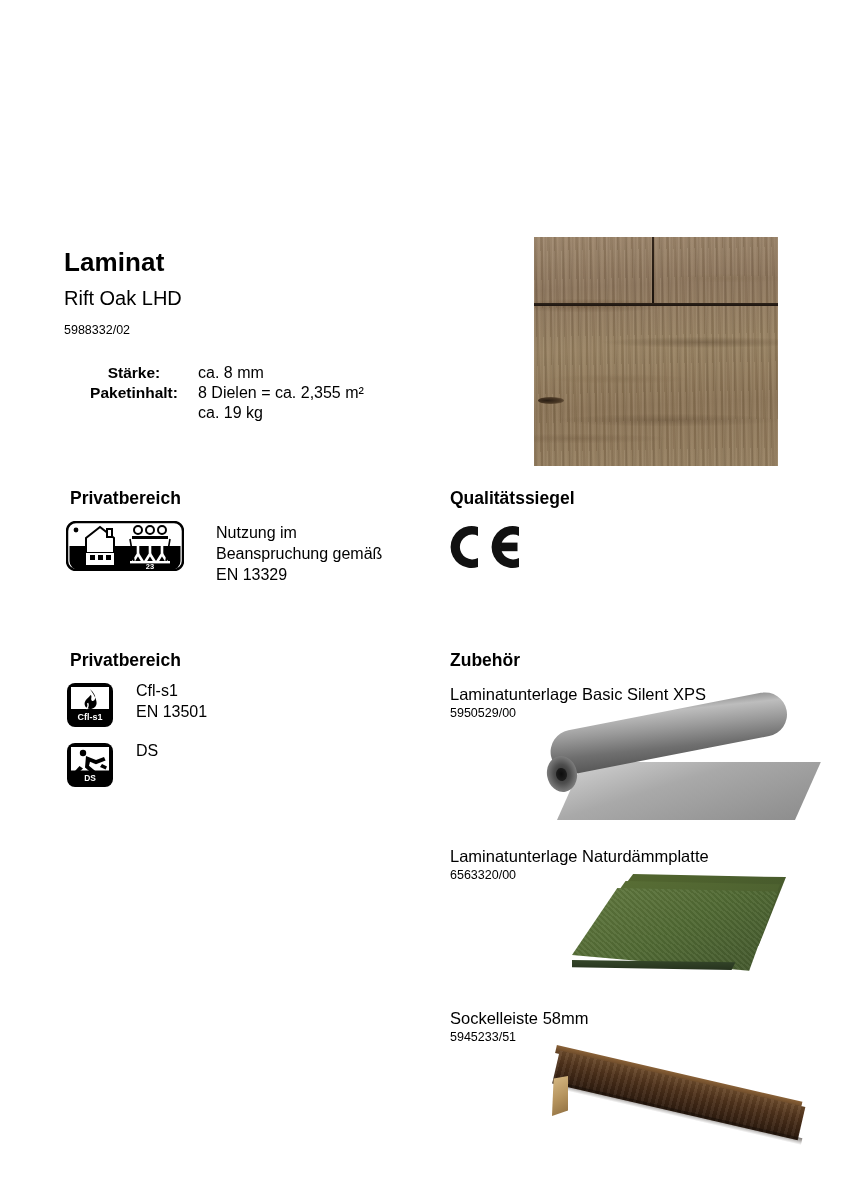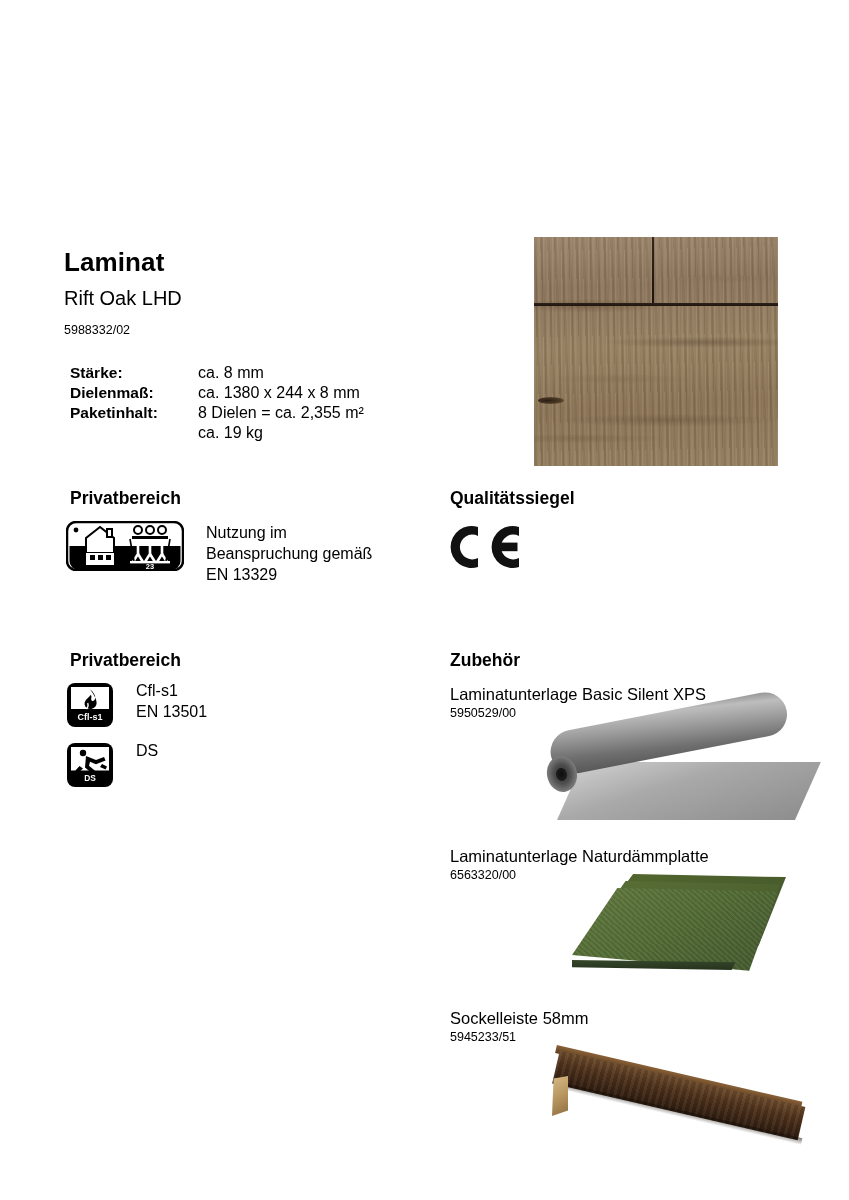--- a/index.html
+++ b/index.html
@@ -26,28 +26,28 @@
   .spec-value   { font-size: 16px; line-height: 20px; white-space: nowrap; }
   .acc-name     { font-size: 16.5px; line-height: 21px; }
   .acc-no       { font-size: 12.5px; line-height: 16px; }
 
   
   .title-block { position: absolute; left: 64px; top: 247px; }
   .title-block .h-sub { margin-top: 9px; }
   .title-block .artno { margin-top: 13px; color: #000; }
 
   
-  .specs { position: absolute; left: 70px; top: 363px; }
+  .specs { position: absolute; left: 70px; top: 363px; text-align: center; }
   .spec-row { display: flex; }
   .spec-row .spec-label { width: 128px; }
 
   
   .beanspruchung-head { position: absolute; left: 70px; top: 488px; }
   .beanspruchung-body { position: absolute; left: 66px; top: 521px; display: flex; align-items: flex-start; }
-  .beanspruchung-body .txt { margin-left: 22px; margin-top: 1px; }
+  .beanspruchung-body .txt { margin-left: 32px; margin-top: 1px; }
 
   
   .quality-head { position: absolute; left: 450px; top: 488px; }
   .quality-body { position: absolute; left: 448px; top: 521px; }
 
   
   .eigen-head { position: absolute; left: 70px; top: 650px; }
   .eigen-list { position: absolute; left: 66px; top: 682px; }
   .eigen-row { display: flex; align-items: flex-start; margin-bottom: 14px; }
   .eigen-row .txt { margin-left: 22px; margin-top: -2px; }
@@ -192,24 +192,20 @@
   <div class="title-block">
     <div class="h-title">Laminat</div>
     <div class="h-sub">Rift Oak LHD</div>
     <div class="artno">5988332/02</div>
   </div>
 
   <div class="specs">
     <div class="spec-row">
       <div class="spec-label">Stärke:</div>
       <div class="spec-value">ca. 8 mm</div>
-    </div>
-    <div class="spec-row">
-      <div class="spec-label">Dielenmaß:</div>
-      <div class="spec-value">ca. 1380 x 244 x 8 mm</div>
     </div>
     <div class="spec-row">
       <div class="spec-label">Paketinhalt:</div>
       <div class="spec-value">8 Dielen = ca. 2,355 m²</div>
     </div>
     <div class="spec-row">
       <div class="spec-label"></div>
       <div class="spec-value">ca. 19 kg</div>
     </div>
   </div>

